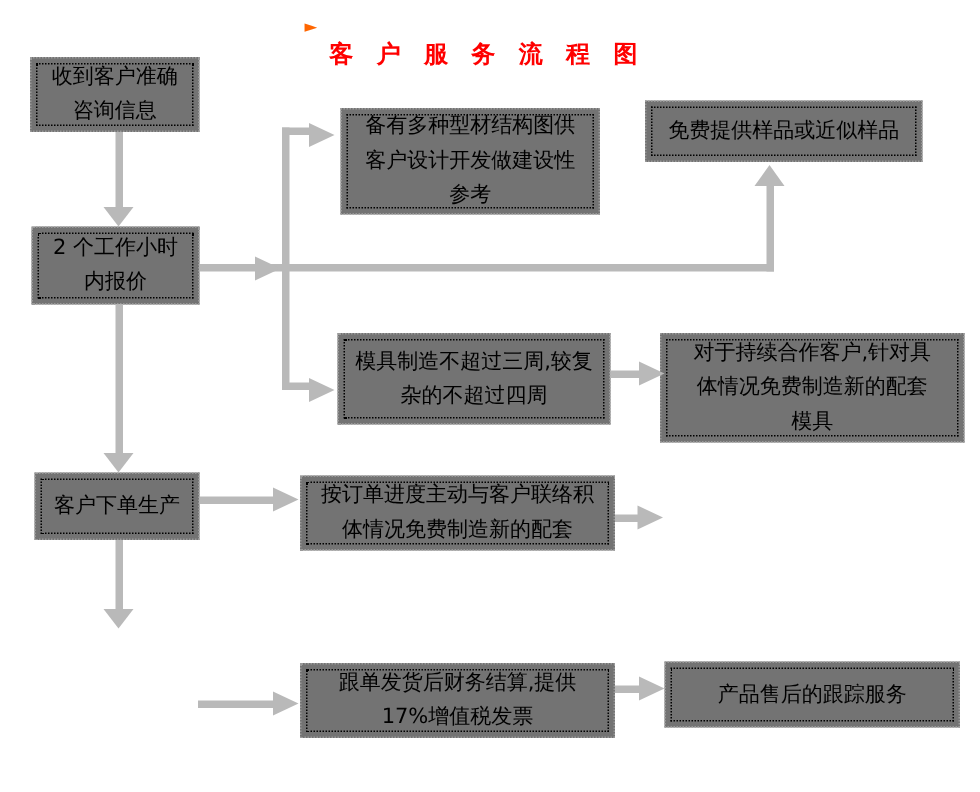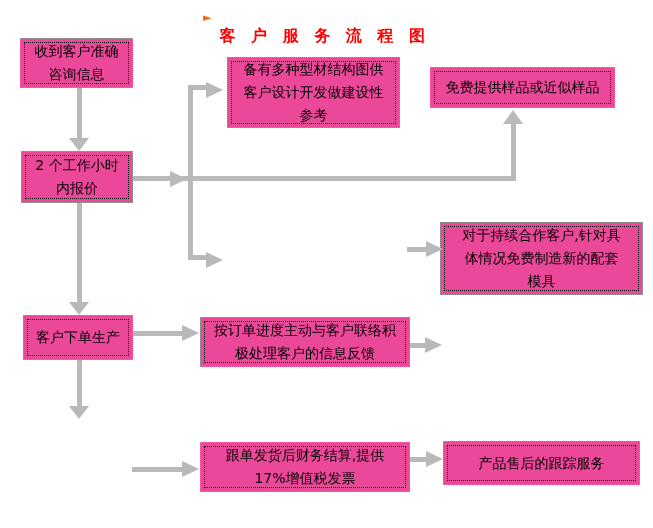--- a/index.html
+++ b/index.html
@@ -33,21 +33,21 @@
     letter-spacing: 5px;
     white-space: nowrap;
     margin-top: 38px;
   }
   
   .box {
     position: absolute;
     box-sizing: border-box;
     border: 1px dotted #9a9a9a;
     padding: 3px;
-    background: #ec4899;
+    background: #737373;
   }
   .box-inner {
     box-sizing: border-box;
     border: 1px dotted #000000;
     width: 100%;
     height: 100%;
     display: flex;
     align-items: center;
     justify-content: center;
     text-align: center;
@@ -90,28 +90,32 @@
 咨询信息</div>
   </div>
   <div class="box" style="left:21px;top:151px;width:112px;height:52px">
     <div class="box-inner">2 个工作小时
 内报价</div>
   </div>
   <div class="box" style="left:23px;top:315px;width:110px;height:45px">
     <div class="box-inner">客户下单生产</div>
   </div>
 
-  <div class="box" style="left:227px;top:57px;width:173px;height:71px">
+  <div class="box" style="left:227px;top:72px;width:173px;height:71px">
     <div class="box-inner">备有多种型材结构图供
 客户设计开发做建设性
 参考</div>
   </div>
+  <div class="box" style="left:225px;top:222px;width:182px;height:61px">
+    <div class="box-inner">模具制造不超过三周,较复
+杂的不超过四周</div>
+  </div>
   <div class="box" style="left:200px;top:317px;width:210px;height:50px">
     <div class="box-inner">按订单进度主动与客户联络积
-极处理客户的信息反馈</div>
+体情况免费制造新的配套</div>
   </div>
   <div class="box" style="left:200px;top:442px;width:210px;height:50px">
     <div class="box-inner">跟单发货后财务结算,提供
 17%增值税发票</div>
   </div>
 
   <div class="box" style="left:430px;top:67px;width:185px;height:41px">
     <div class="box-inner">免费提供样品或近似样品</div>
   </div>
   <div class="box" style="left:440px;top:222px;width:203px;height:73px">

